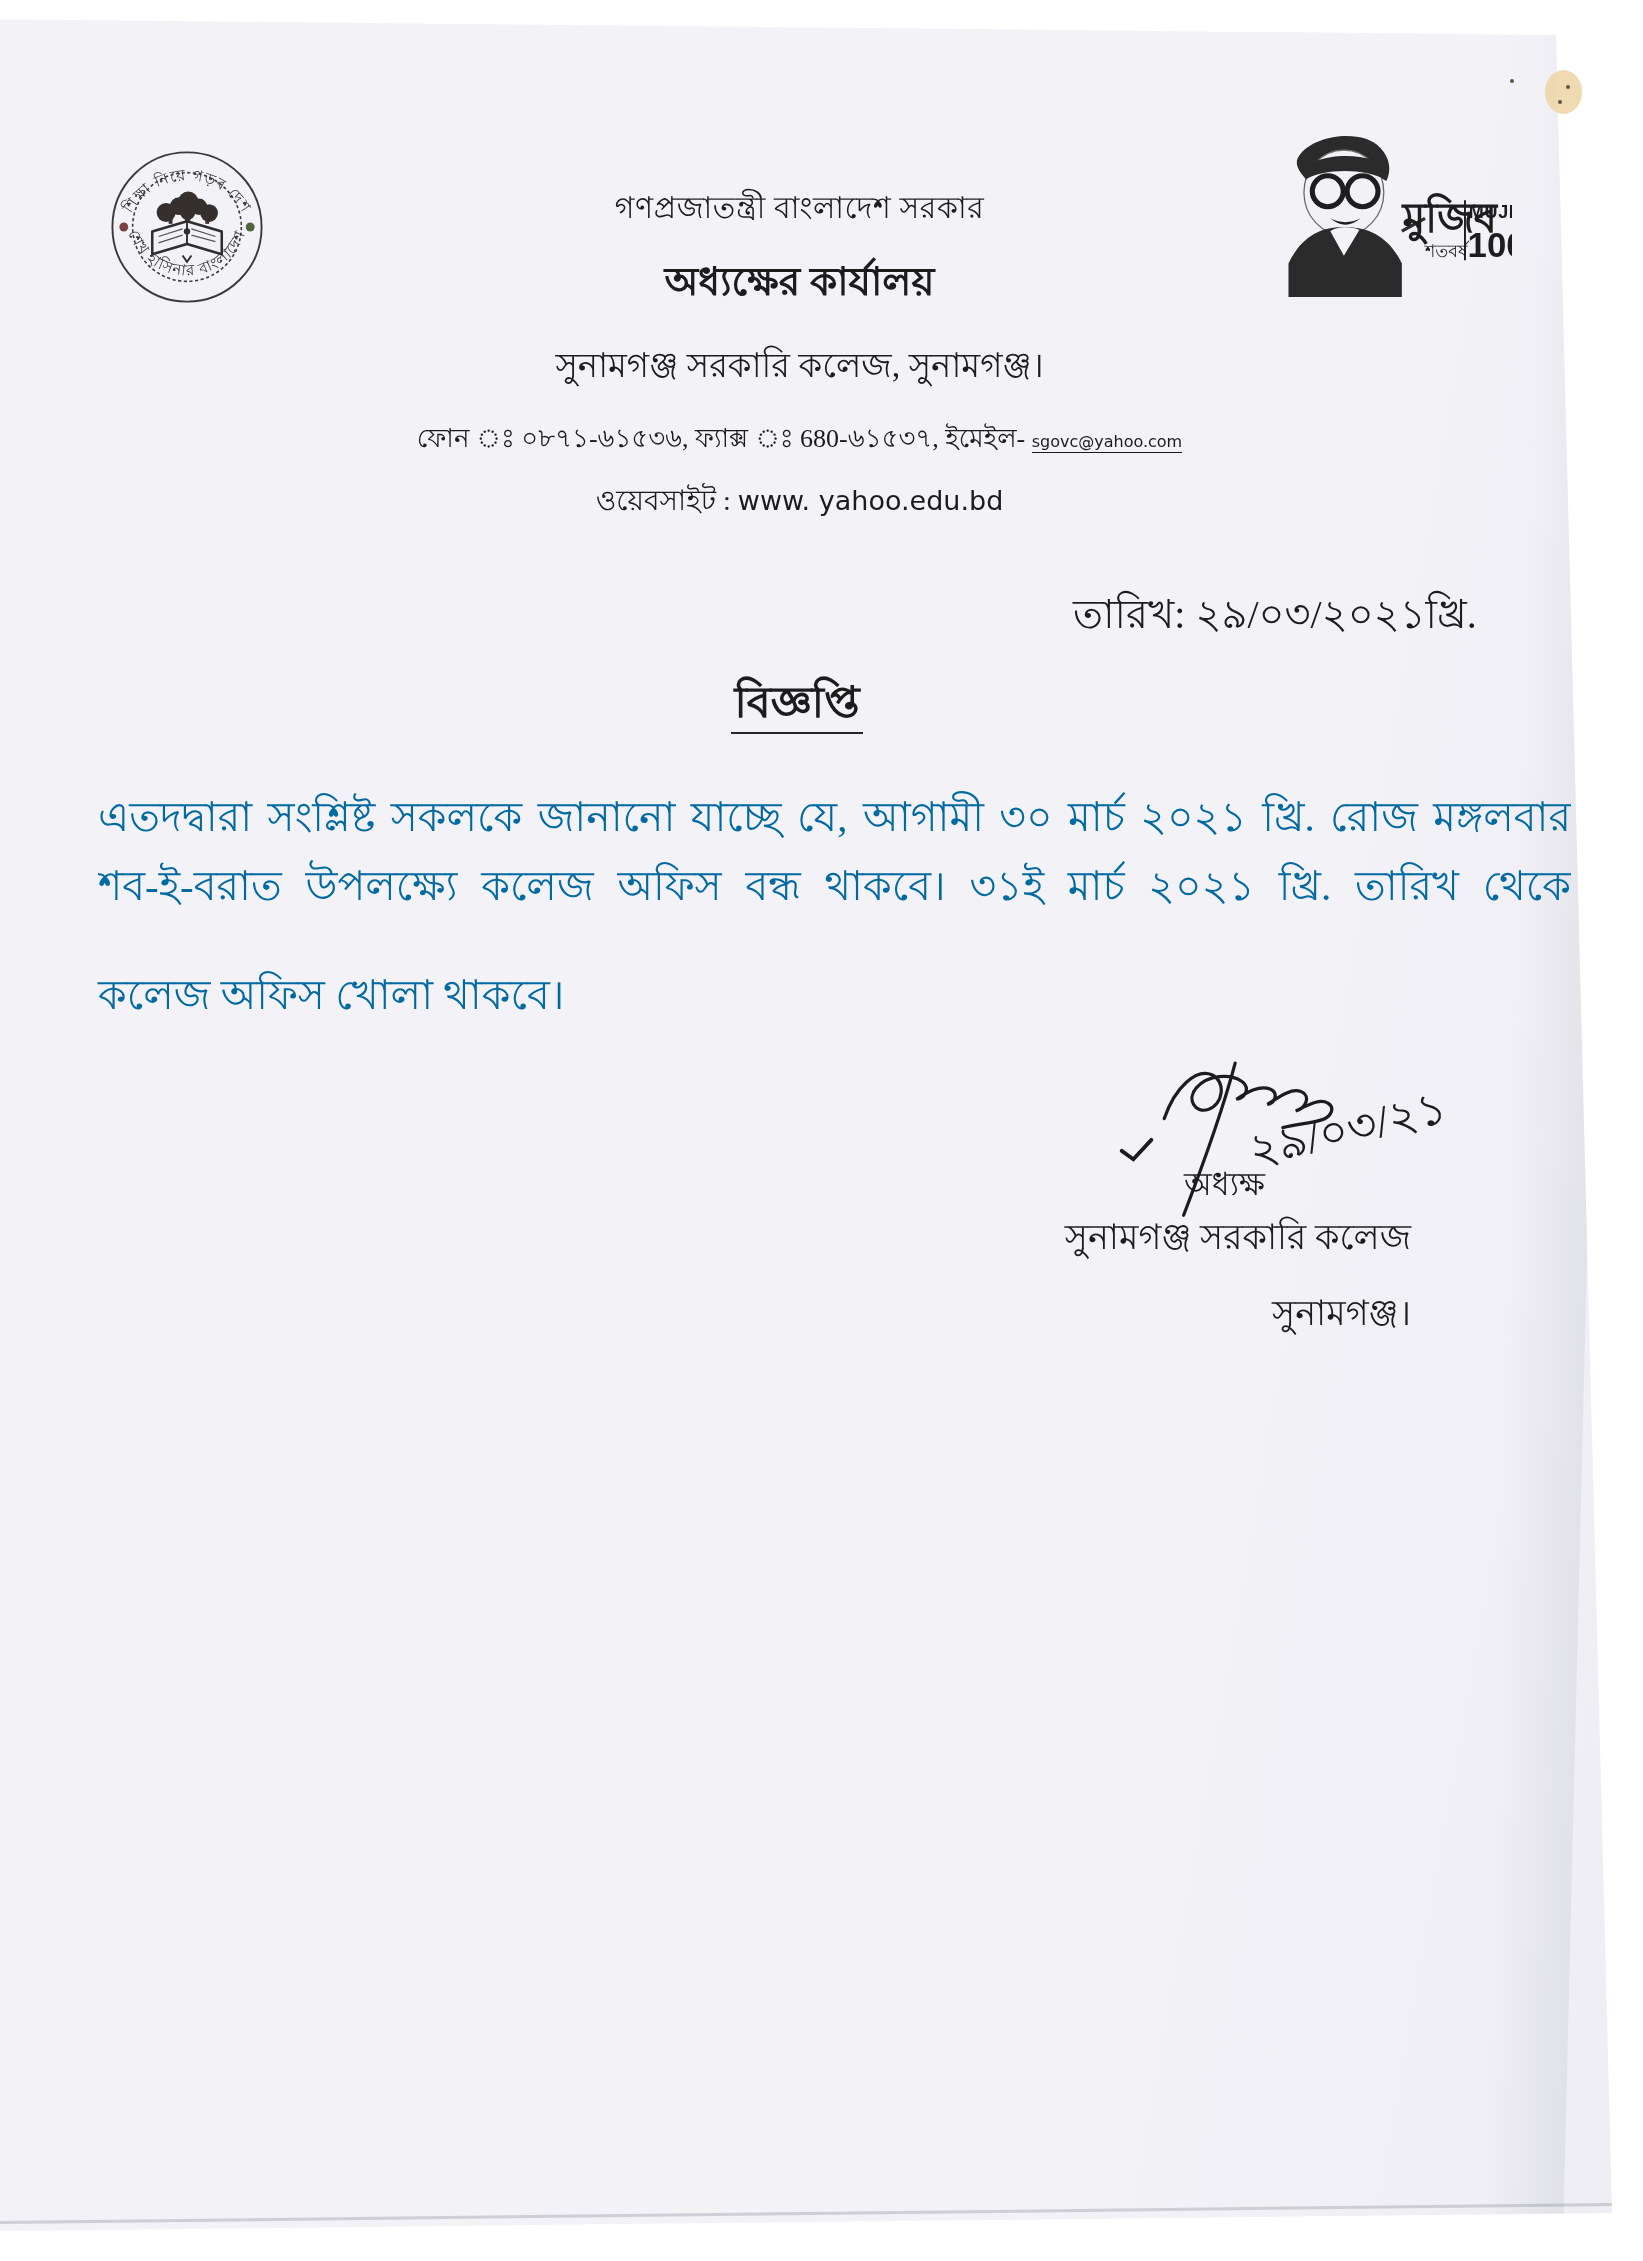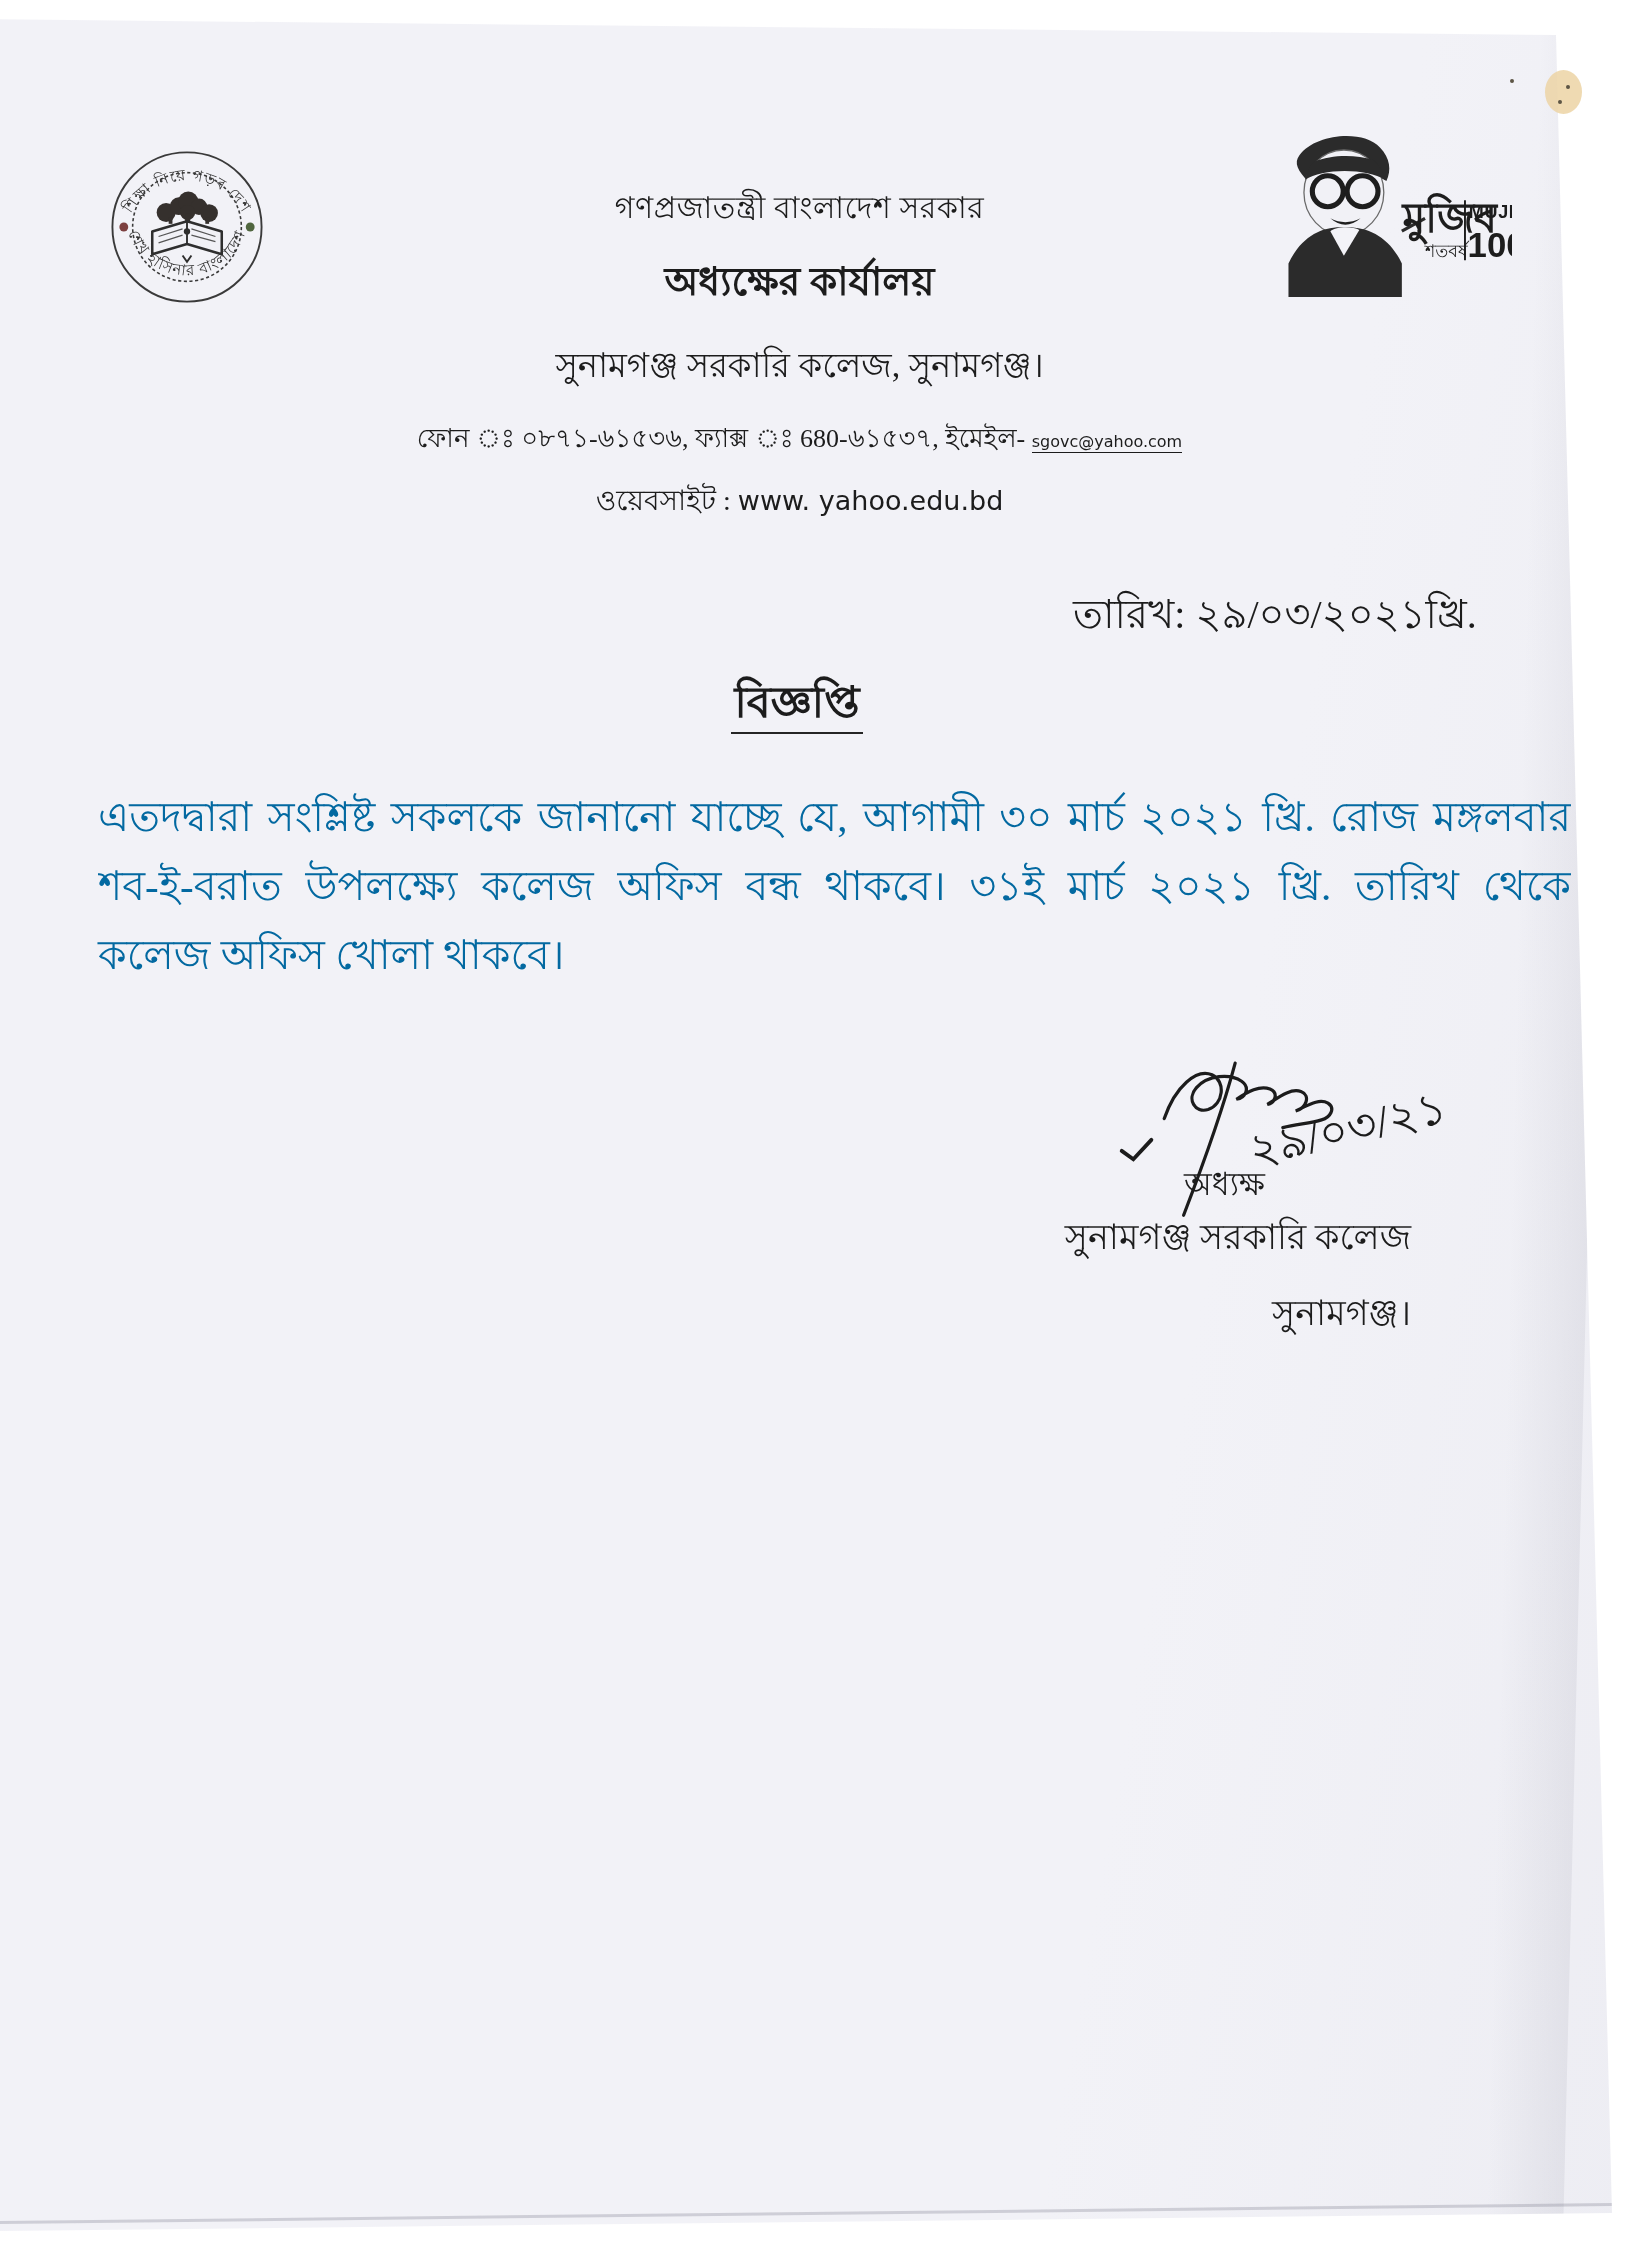--- a/index.html
+++ b/index.html
@@ -31,21 +31,21 @@
   .seal-svg{position:absolute;left:108px;top:148px;width:158px;height:158px;}
   .mujib-svg{position:absolute;left:1264px;top:128px;width:248px;height:169px;}
 
   .date-line{position:absolute;left:1073px;top:583px;font-size:40px;}
   .notice-title{position:absolute;left:668px;top:670px;width:258px;text-align:center;
                 font-size:43px;font-weight:bold;}
   .notice-title span{border-bottom:2.6px solid #252525;padding:0 3.9px 6.4px;}
 
   .body-text{position:absolute;left:98px;top:785px;width:1473px;font-size:41px;color:#0369a1;}
   .jline{text-align:justify;text-align-last:justify;height:69px;overflow:hidden;}
-  .lline{height:69px;}
+  .lline{height:69px;margin-top:40px;}
 
   .sig-svg{position:absolute;left:1088px;top:1049px;width:400px;height:174px;pointer-events:none;}
   .desig{position:absolute;left:1184px;top:1159px;font-size:32px;text-align:right;}
   .org{position:absolute;left:1050px;top:1210px;width:361px;text-align:right;font-size:35px;}
   .org .l2{margin-top:17px;}
 </style>
 </head>
 <body>
 
 <div class="scan">

